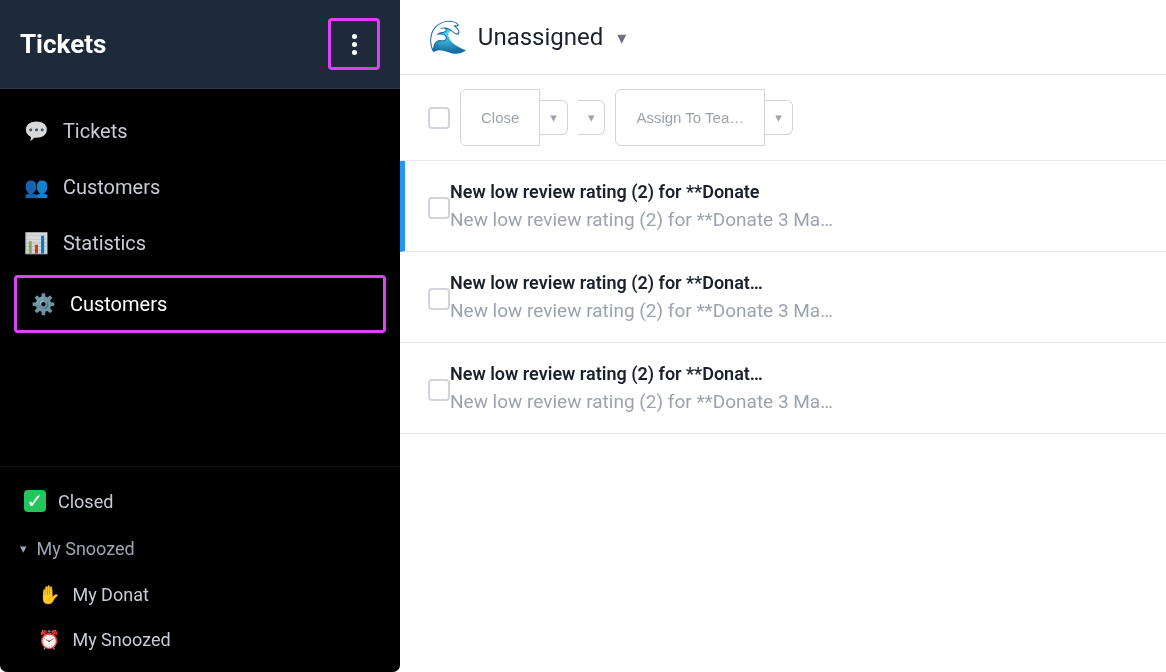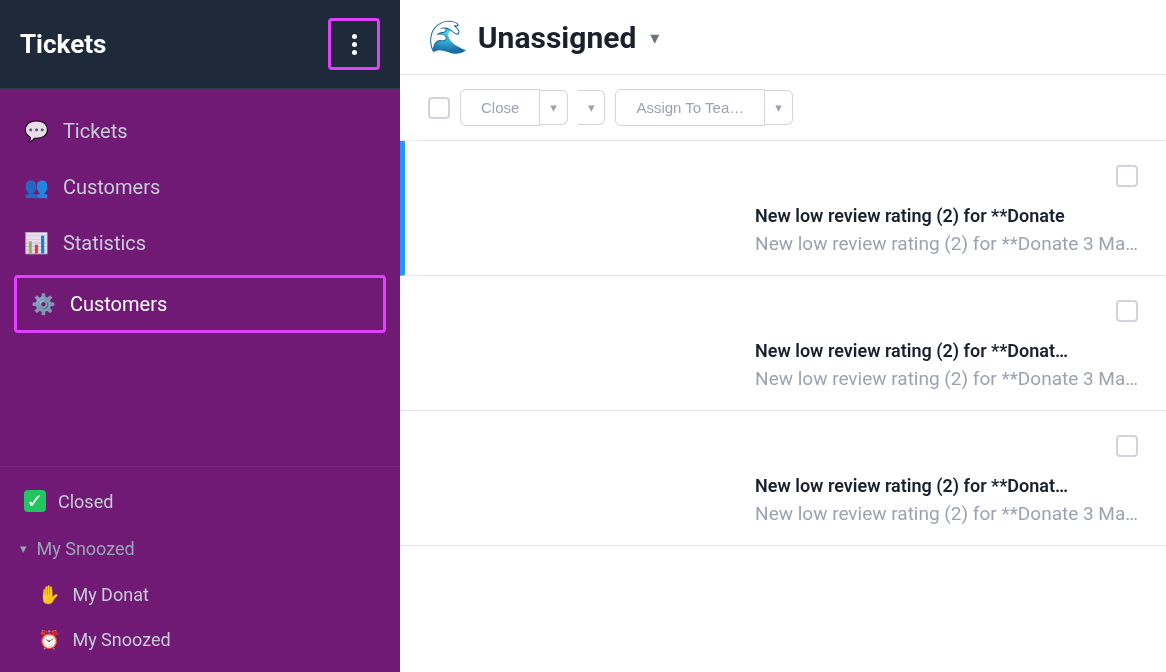--- a/index.html
+++ b/index.html
@@ -2,25 +2,26 @@
 <html><head>
   <meta charset="utf-8">
   <style>
     * { margin: 0; padding: 0; box-sizing: border-box; }
     body { font-family: -apple-system, BlinkMacSystemFont, 'Segoe UI', Roboto, sans-serif; display: flex; height: 672px; width: 1166px; overflow: hidden; background: #fff; }
 
     
     .sidebar {
       width: 400px;
       min-width: 400px;
-      background: #701a75;
+      background: #000000;
       color: #fff;
       display: flex;
       flex-direction: column;
       height: 100%;
+      border-radius: 7px;
     }
 
     .sidebar-header {
       display: flex;
       align-items: center;
       justify-content: space-between;
       padding: 18px 20px;
       background: #1e2a3a;
       border-bottom: 1px solid rgba(255,255,255,0.08);
     }
@@ -142,22 +143,22 @@
       padding: 18px 28px;
       border-bottom: 1px solid #e5e7eb;
       gap: 10px;
     }
 
     .header-emoji {
       font-size: 32px;
     }
 
     .header-title {
-      font-size: 30px;
-      font-weight: 700;
+      font-size: 24px;
+      font-weight: 400;
       color: #1a202c;
     }
 
     .header-chevron {
       font-size: 18px;
       color: #6b7280;
       margin-left: 4px;
     }
 
     .toolbar {
@@ -175,21 +176,21 @@
       border-radius: 4px;
       cursor: pointer;
     }
 
     .btn-group {
       display: flex;
       align-items: center;
     }
 
     .btn-main {
-      padding: 9px 20px;
+      padding: 19px 20px;
       border: 1.5px solid #d1d5db;
       border-radius: 6px 0 0 6px;
       background: #fff;
       font-size: 15px;
       color: #9ca3af;
       cursor: pointer;
     }
 
     .btn-dropdown {
       padding: 9px 10px;
@@ -202,26 +203,25 @@
       cursor: pointer;
     }
 
     .ticket-list {
       flex: 1;
       overflow-y: auto;
     }
 
     .ticket-item {
       display: flex;
-      align-items: flex-end;
+      align-items: center;
       padding: 20px 28px;
       border-bottom: 1px solid #e5e7eb;
-      gap: 18px;
+      gap: 0;
       position: relative;
-      flex-direction: column;
     }
 
     .ticket-item.active {
       border-left: 5px solid #2196f3;
       padding-left: 23px;
     }
 
     .ticket-checkbox {
       width: 22px;
       height: 22px;

